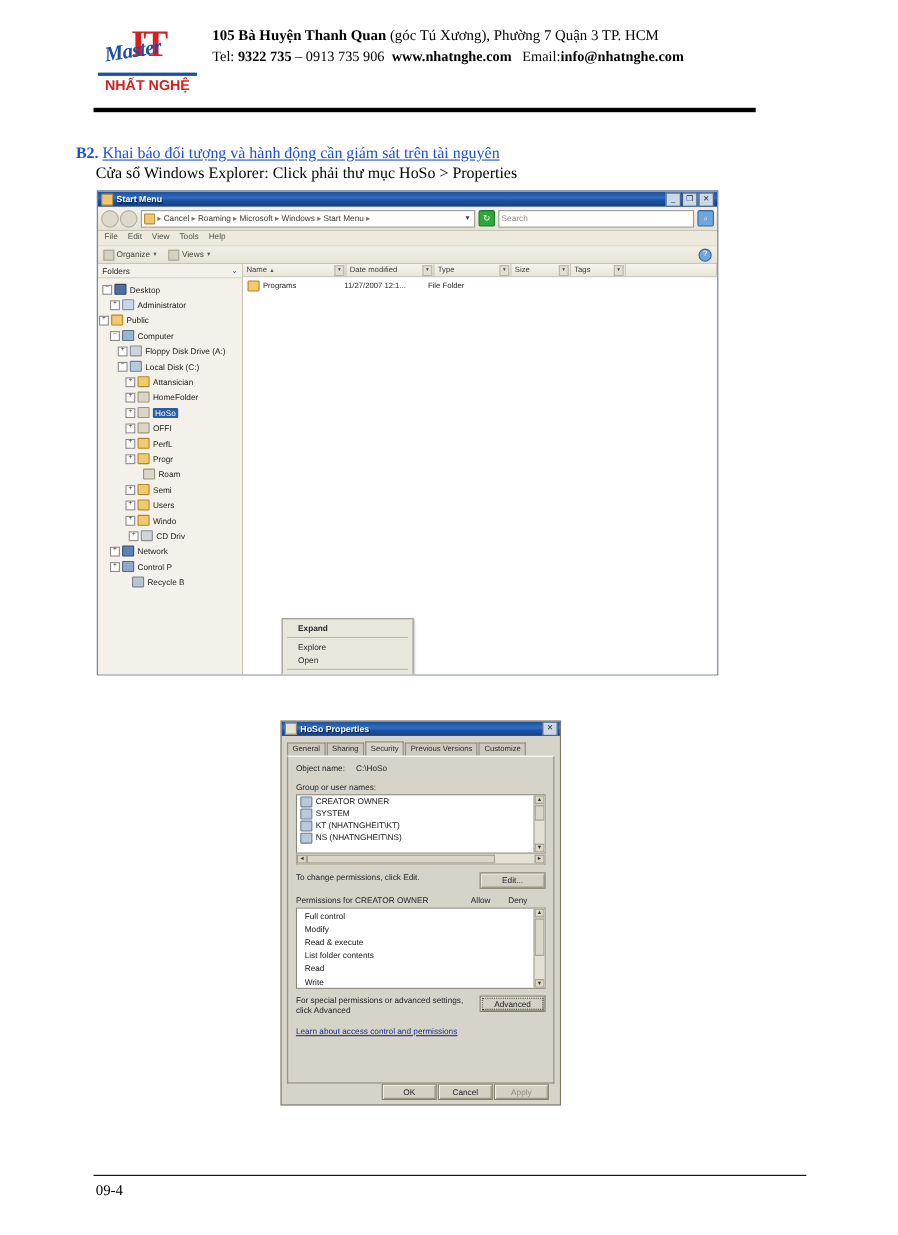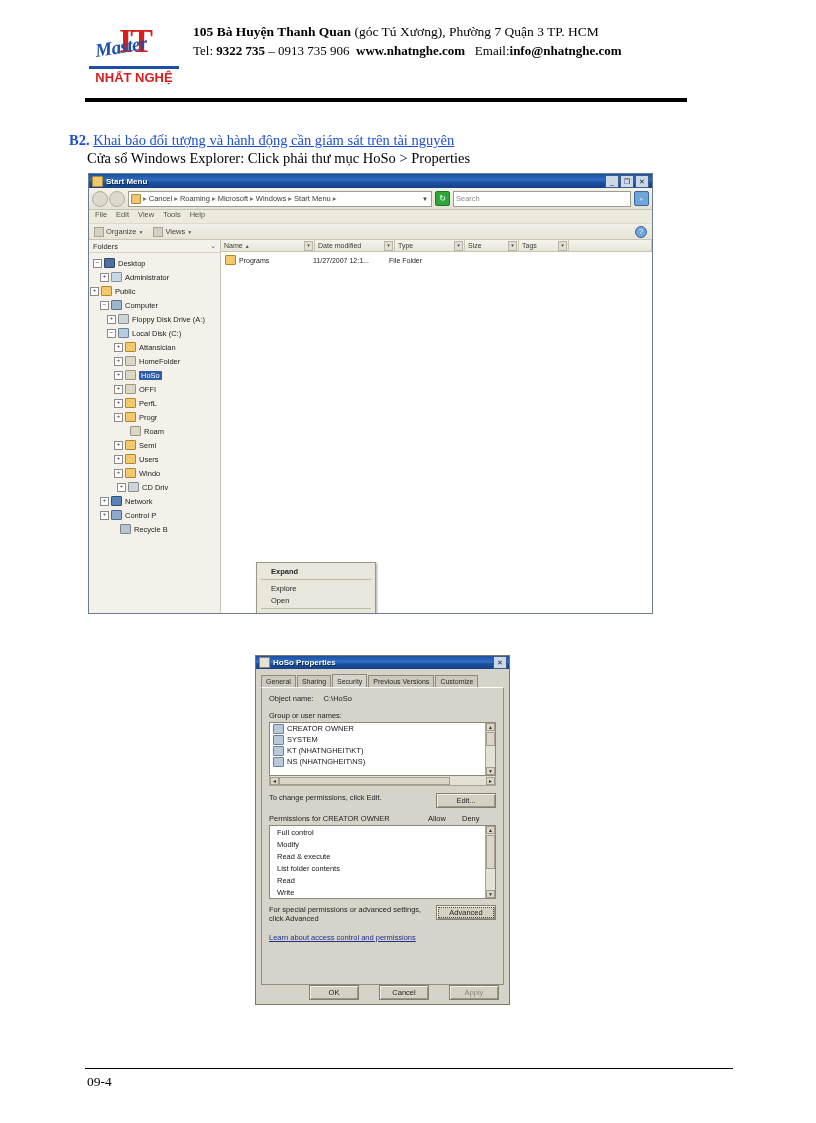--- a/index.html
+++ b/index.html
@@ -213,21 +213,21 @@
   .btn.focus{outline:1px dotted #4a4a4a;outline-offset:-3px;text-align:right;}
   .permhdr{display:flex;align-items:flex-start;margin-top:6px;font-size:7.5px;}
   .permhdr .nm{flex:1 1 auto;line-height:9px;}
   .permhdr .allow{width:34px;text-align:left;align-self:flex-end;}
   .permhdr .deny{width:34px;text-align:left;align-self:flex-end;}
   .permbox{background:#fff;border:1px solid #8a8678;height:72px;position:relative;margin-top:2px;overflow:hidden;}
   .prow{height:12px;display:flex;align-items:center;padding-left:7px;font-size:7.5px;color:#15151a;}
   .advline{display:flex;align-items:flex-start;margin-top:6px;}
   .advtext{flex:1 1 auto;line-height:9px;font-size:7.5px;}
   .link{margin-top:10px;font-size:7.5px;color:#1d2f8f;text-decoration:underline;}
-  .dlgbtns{position:absolute;left:0;bottom:4px;width:100%;display:flex;justify-content:flex-end;gap:20px;padding-right:10px;box-sizing:border-box;}
+  .dlgbtns{position:absolute;left:0;bottom:4px;width:100%;display:flex;justify-content:flex-end;gap:1px;padding-right:10px;box-sizing:border-box;}
 </style>
 </head>
 <body>
 
 <div class="page">
 
   <div class="header">
     <div class="logo">
       <div class="it">IT</div>
       <div class="master">Master</div>

